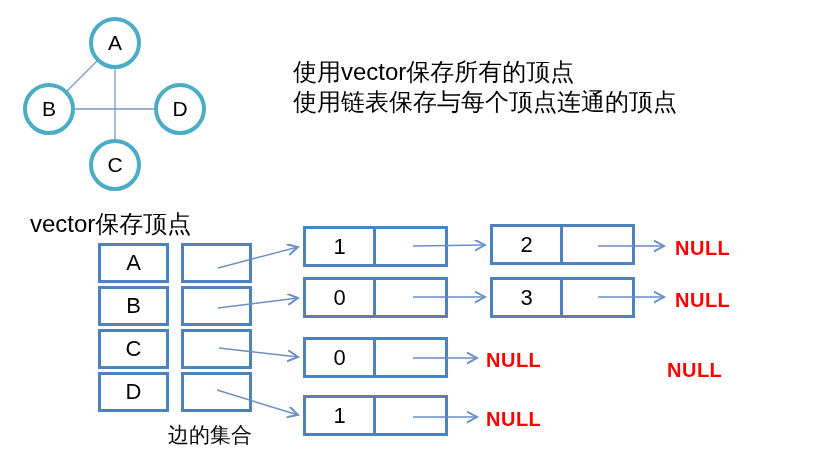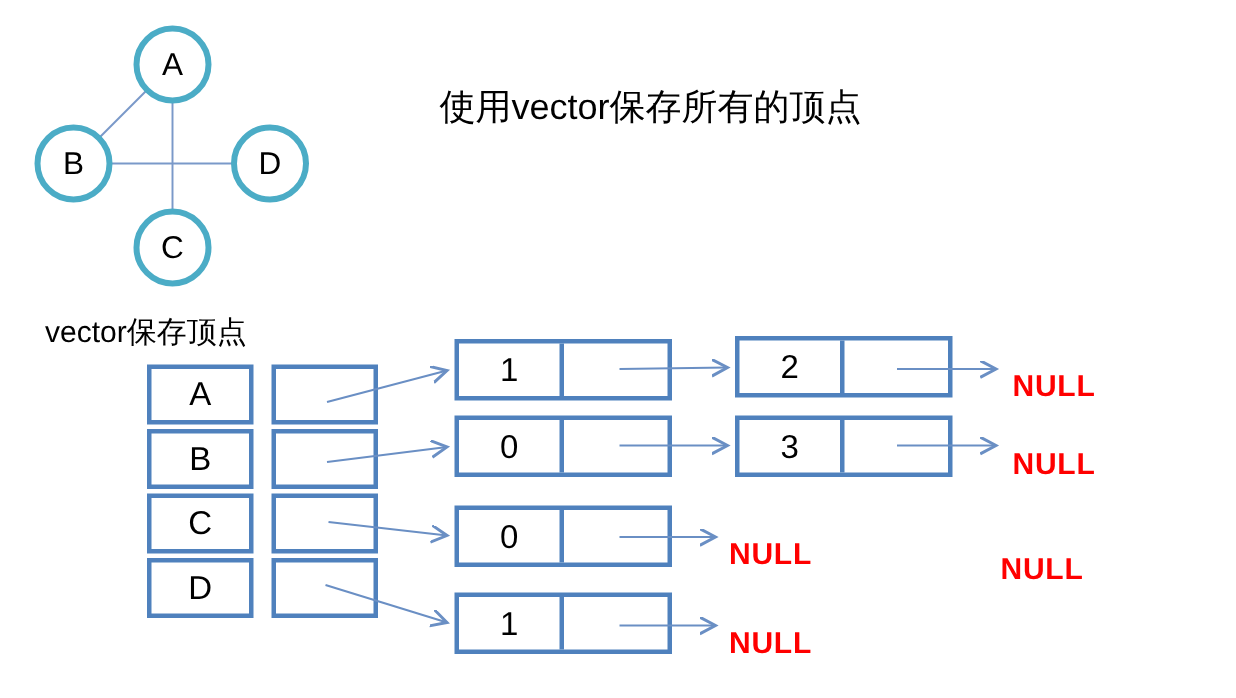--- a/index.html
+++ b/index.html
@@ -22,26 +22,26 @@
     border:3px solid #4F81BD;background:#fff;z-index:2;display:flex;
   }
   .node .data{
     width:70px;box-sizing:border-box;border-right:3px solid #4F81BD;
     display:flex;align-items:center;justify-content:center;
     font-size:22px;line-height:1;
   }
   .node .ptr{flex:1;}
   .null{
     position:absolute;z-index:4;color:#FF0000;font-weight:bold;
-    font-size:20px;line-height:1;letter-spacing:0.5px;margin-top:10px;
+    font-size:20px;line-height:1;letter-spacing:0.5px;
   }
   .desc{
     position:absolute;left:293px;top:57px;font-size:24px;line-height:30px;z-index:2;
   }
-  .lbl{position:absolute;font-size:20px;line-height:1.2;z-index:2;}
+  .lbl{position:absolute;font-size:24px;line-height:1.2;z-index:2;}
 </style>
 </head>
 <body>
 
 <div class="canvas">
 
   <svg width="240" height="200">
     <g stroke="#7A99C9" stroke-width="1.3">
       <line x1="115" y1="43" x2="49" y2="109"></line>
       <line x1="115" y1="43" x2="115" y2="165"></line>
@@ -56,23 +56,25 @@
     <g font-size="21" fill="#000" text-anchor="middle" font-family="Liberation Sans, sans-serif">
       <text x="115" y="50">A</text>
       <text x="49" y="116">B</text>
       <text x="115" y="172">C</text>
       <text x="180" y="116">D</text>
     </g>
   </svg>
 
   <div class="desc">
     <div>使用vector保存所有的顶点</div>
+    <div>使用链表保存与每个顶点连通的顶点</div>
   </div>
 
   <div class="lbl" style="left:30px;top:210px;">vector保存顶点</div>
+  <div class="lbl" style="left:168px;top:422px;font-size:21px;">边的集合</div>
 
   <div class="cell" style="left:98px;top:243px;">A</div>
   <div class="cell" style="left:98px;top:286px;">B</div>
   <div class="cell" style="left:98px;top:329px;">C</div>
   <div class="cell" style="left:98px;top:372px;">D</div>
 
   <div class="cell" style="left:181px;top:243px;"></div>
   <div class="cell" style="left:181px;top:286px;"></div>
   <div class="cell" style="left:181px;top:329px;"></div>
   <div class="cell" style="left:181px;top:372px;"></div>

